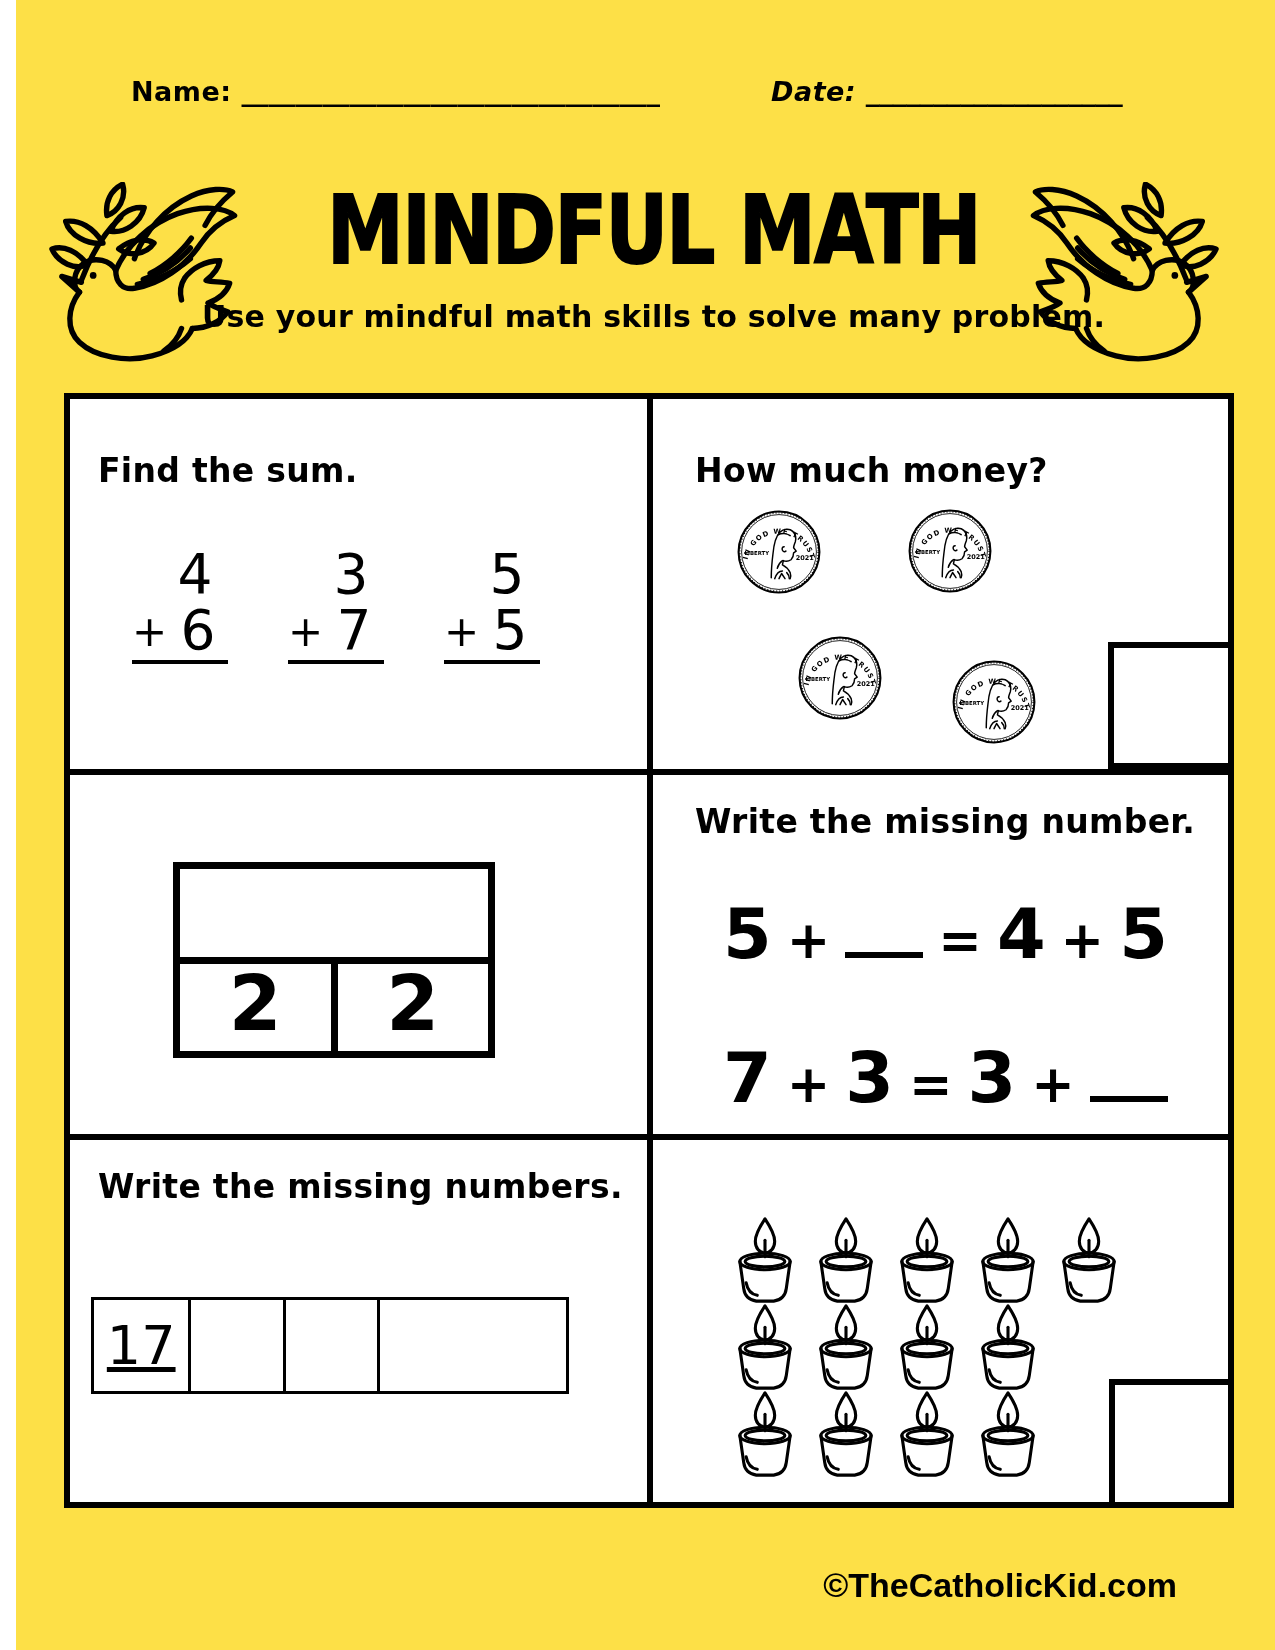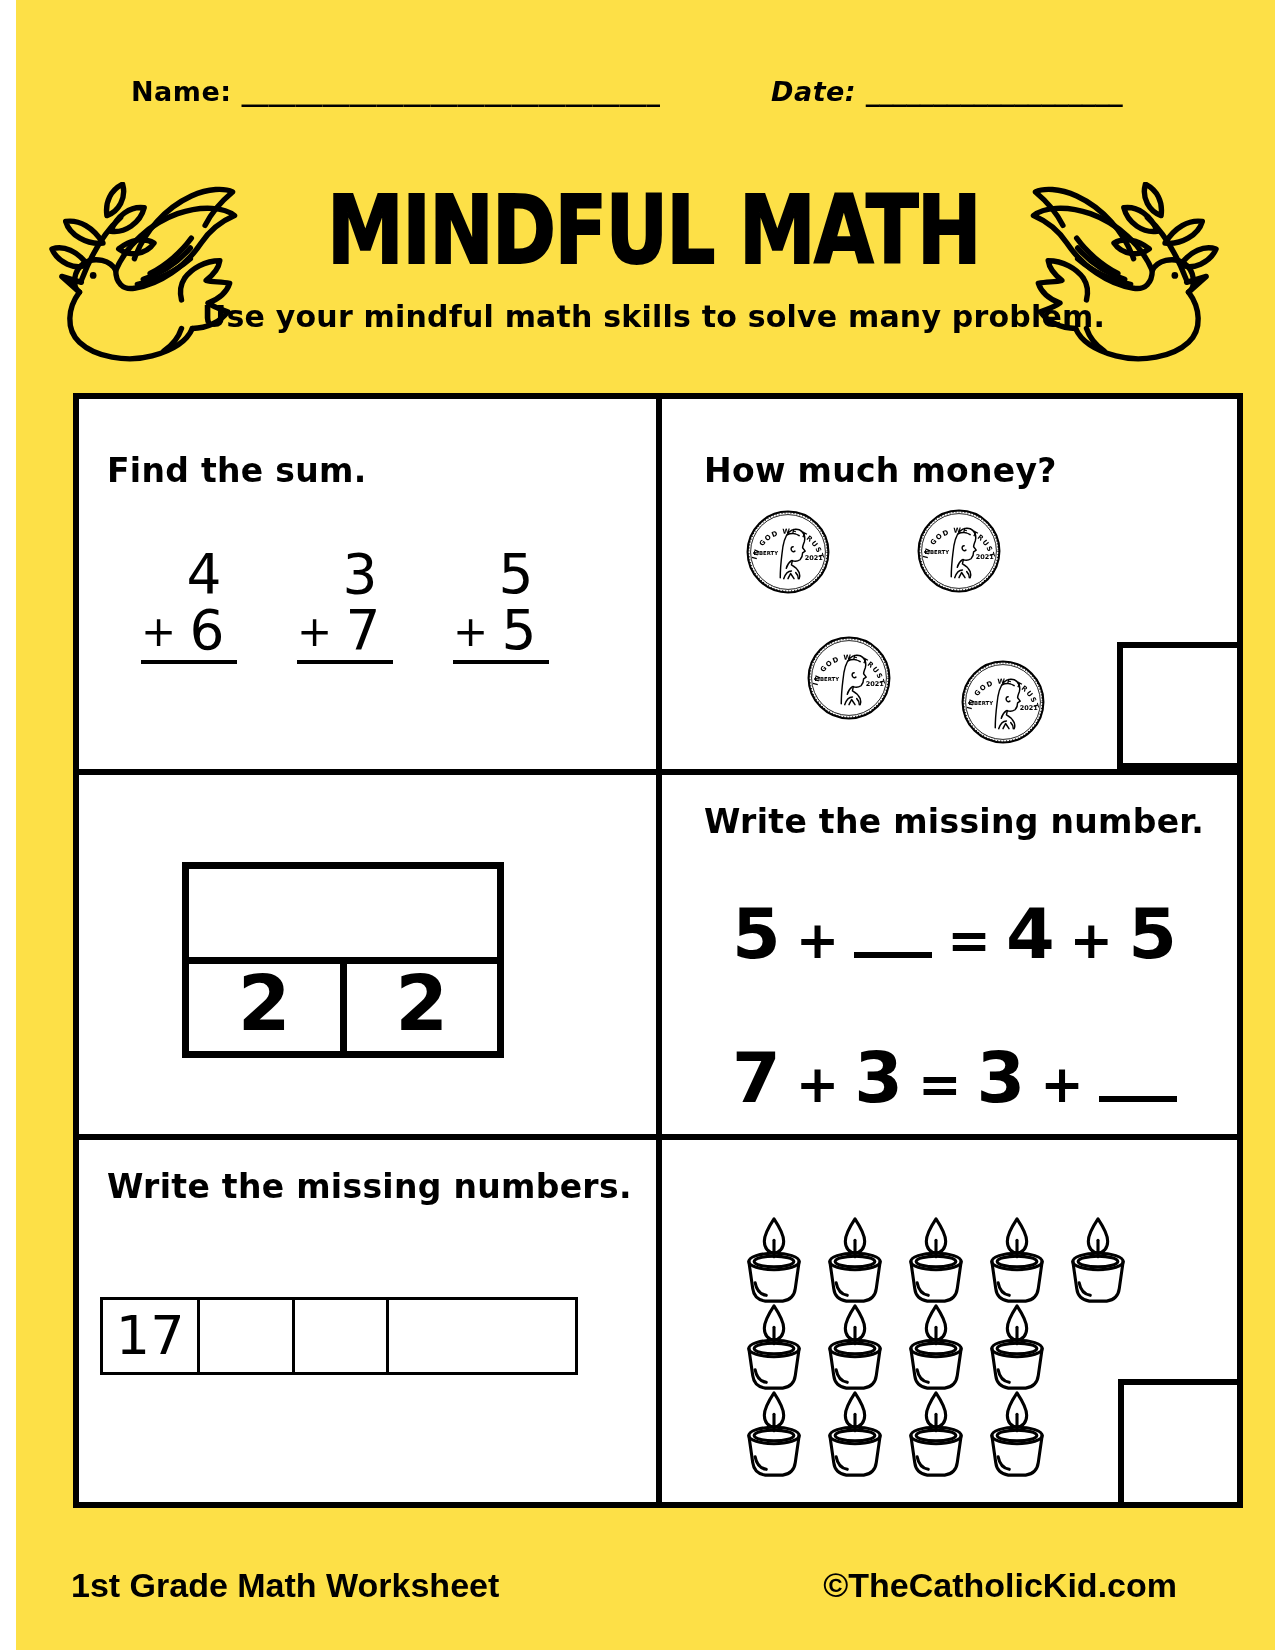--- a/index.html
+++ b/index.html
@@ -17,21 +17,21 @@
            font-size:94px; font-weight:bold; line-height:1.0; letter-spacing:-2px;
            -webkit-text-stroke:2px #000; transform:scaleX(.82); }
   .subtitle { position:absolute; left:0; right:0; top:299px; text-align:center;
               font-size:30px; font-weight:bold; letter-spacing:.2px; }
 
   .dove { position:absolute; top:182px; width:216px; height:182px; }
   .dove-left  { left:32px; }
   .dove-right { left:988px; transform:scaleX(-1); }
 
   
-  .grid { position:absolute; left:57px; top:393px; width:1170px; height:1115px;
+  .grid { position:absolute; left:48px; top:393px; width:1170px; height:1115px;
           border:6px solid #000; display:grid;
           grid-template-columns:583px 1fr; grid-template-rows:376px 365px 1fr; }
   .cell { position:relative; background:#fff; }
   .cell.cl { border-right:6px solid #000; }
   .cell.rt { border-bottom:6px solid #000; }
 
   .lbl { position:absolute; font-size:33px; font-weight:bold; letter-spacing:.3px; white-space:nowrap; }
   .lbl.r1 { top:52px; }
   .lbl.r23 { top:27px; }
   .lbl.lc { left:28px; }
@@ -63,22 +63,22 @@
 
   
   .eq { position:absolute; left:70px; display:flex; align-items:baseline; gap:15px;
         font-size:70px; font-weight:bold; line-height:1; white-space:nowrap; }
   .eq.first { top:124px; }
   .eq.second { top:268px; }
   .eq .blank { display:inline-block; width:78px; height:46px; border-bottom:6px solid #000; }
   .eq .op { font-size:52px; }
 
   
-  .seq { position:absolute; left:21px; top:157px; width:478px; height:78px;
-         border:3px solid #000; display:grid; grid-template-columns:repeat(5,1fr); }
+  .seq { position:absolute; left:21px; top:157px; width:478px; height:97px;
+         border:3px solid #000; display:grid; grid-template-columns:repeat(5,1fr);text-decoration:underline; }
   .seq .box { display:flex; align-items:center; justify-content:center;
               font-size:54px; line-height:1; }
   .seq .box + .box { border-left:3px solid #000; }
 
   
   .vrow { position:absolute; left:78px; display:flex; gap:13px; }
   .vrow.v0 { top:76px; } .vrow.v1 { top:163px; } .vrow.v2 { top:250px; }
   .candle { width:68px; height:89px; }
 
   
@@ -309,15 +309,14 @@
             </svg>
             <svg viewBox="0 0 70 92" class="candle">
               <use href="#sym-candle" xlink:href="#sym-candle"></use>
             </svg>
           </div>
         </div>
       <div class="ansbox votives"></div>
     </div>
   </div>
 
-  <div class="foot foot-left">1st Grade Math Worksheet</div>
   <div class="foot foot-right">©TheCatholicKid.com</div>
 </div>
 
 </body></html>

